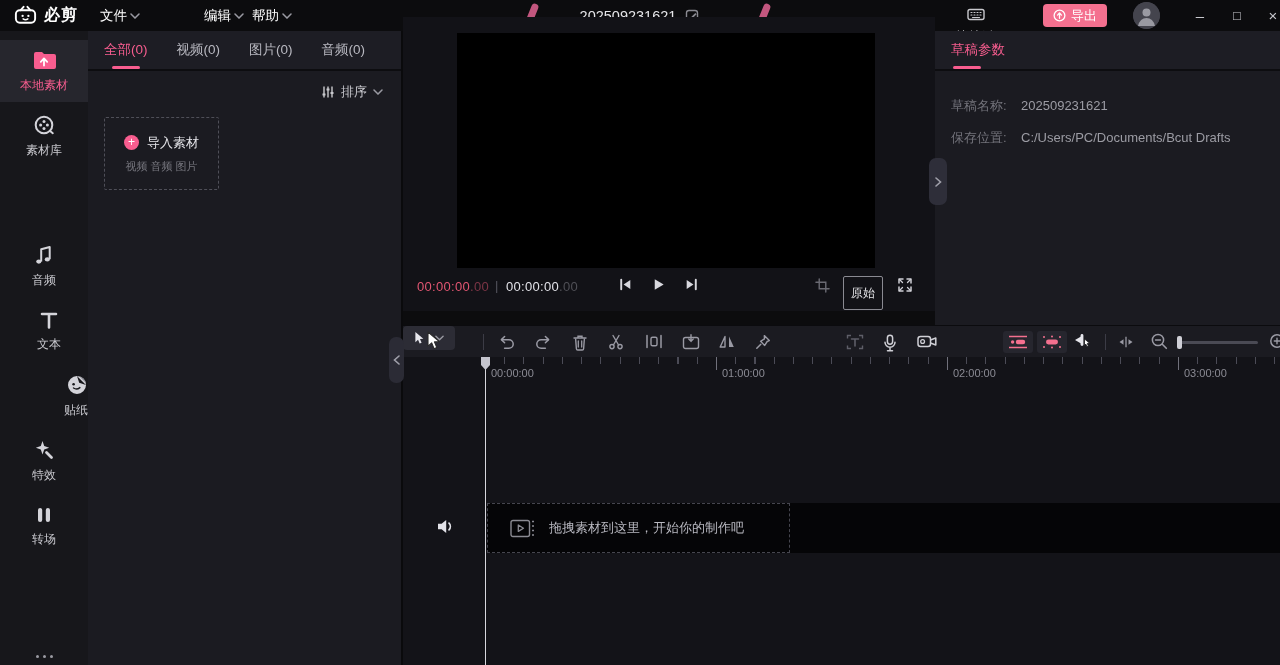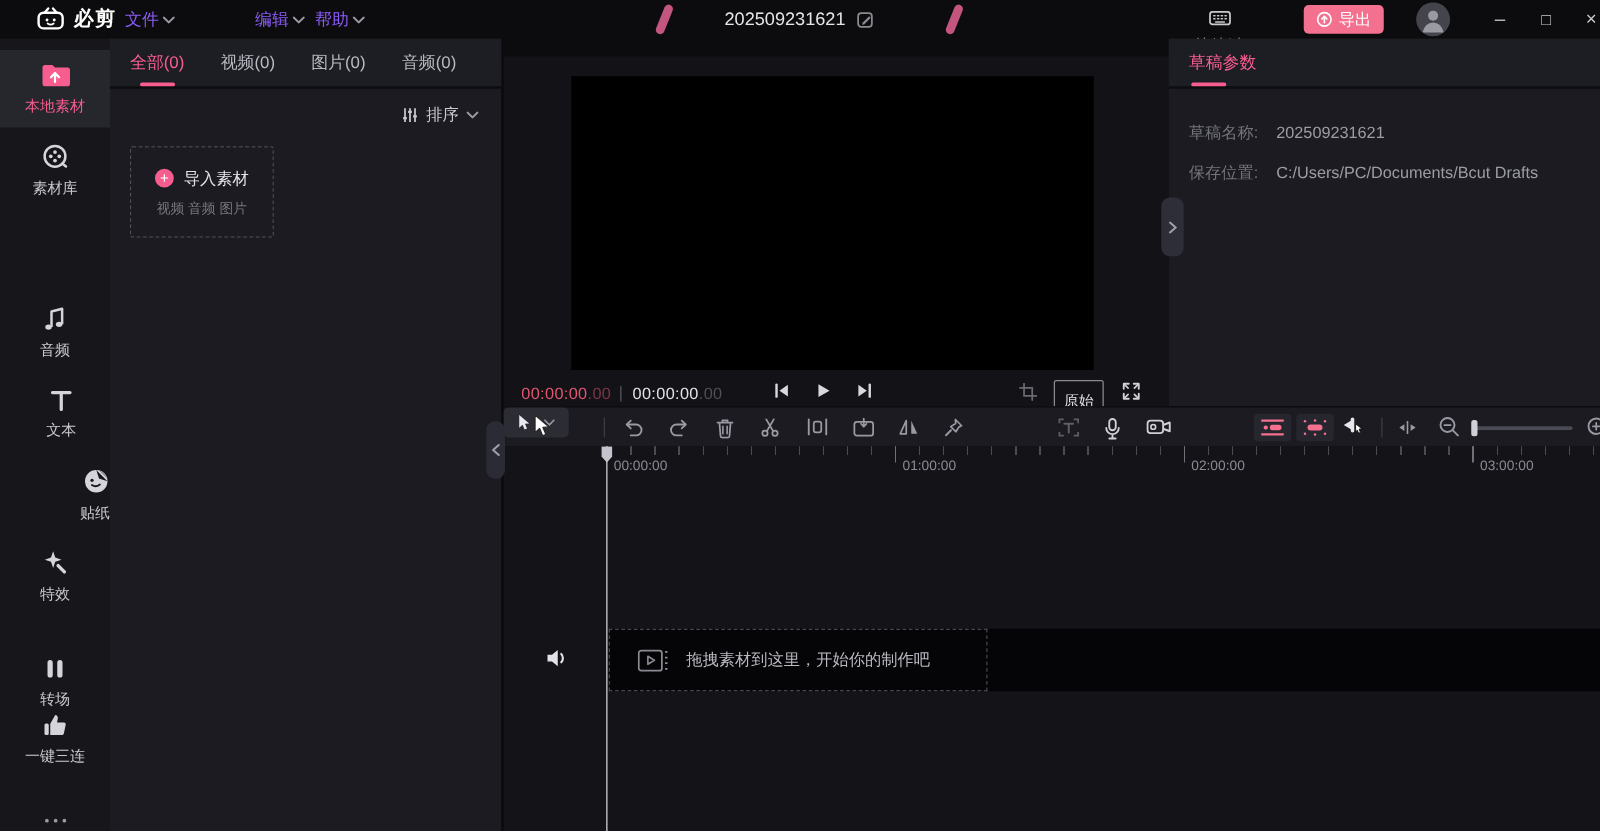--- a/index.html
+++ b/index.html
@@ -8,23 +8,23 @@
   *{margin:0;padding:0;box-sizing:border-box;}
   html,body{background:#000;}
   body{font-family:"Liberation Sans","DejaVu Sans",sans-serif;}
   #app{position:relative;width:1280px;height:665px;background:#0c0c0e;overflow:hidden;color:#cfcfd5;font-size:13px;}
   .abs{position:absolute;}
   .flex{display:flex;align-items:center;}
   svg{display:block;}
 
   
   #titlebar{position:absolute;left:0;top:0;width:1280px;height:31px;background:#0c0c0e;}
-  .logo{left:28px;top:4px;gap:6px;align-items:center;}
+  .logo{left:13px;top:4px;gap:6px;align-items:center;}
   .logo-text{color:#fff;font-size:16px;font-weight:bold;letter-spacing:1px;}
-  .menu{top:0;height:31px;gap:3px;color:#8b5cf6;font-size:13.5px;cursor:default;padding:0 6px;}
+  .menu{top:0;height:31px;gap:3px;color:#ffffff;font-size:13.5px;cursor:default;padding:0 6px;}
   .deco-slash{width:7px;height:25px;background:#c2567e;border-radius:4px;transform:rotate(22deg);}
   #proj-title{left:0;right:0;top:0;height:31px;justify-content:center;gap:9px;pointer-events:none;}
   #proj-title .t{color:#e6e6ea;font-size:14.5px;}
   .tb-right{gap:6px;color:#d2d2d8;font-size:13px;}
   #export-btn{left:1043px;top:4px;width:64px;height:23px;background:var(--export-button);border-radius:4px;justify-content:center;gap:5px;color:#fff;font-size:13px;cursor:pointer;}
   #avatar{left:1133px;top:2px;width:27px;height:27px;border-radius:50%;overflow:hidden;background:#44444d;}
   .winbtn{top:0;width:34px;height:31px;justify-content:center;color:#c9c9ce;font-size:15px;cursor:default;}
 
   
   #sidebar{position:absolute;left:0;top:31px;width:88px;bottom:0;background:#17171b;}
@@ -41,21 +41,21 @@
   .mtab{position:relative;height:40px;display:flex;align-items:center;color:#b9b9c1;font-size:13.5px;cursor:pointer;text-align:right;}
   .mtab.active{color:var(--accent);}
   .mtab.active::after{content:"";position:absolute;left:50%;margin-left:-14px;bottom:1px;width:28px;height:3px;border-radius:2px;background:var(--accent);}
   #sort-row{top:52px;right:18px;gap:6px;color:#c9c9cf;font-size:13px;cursor:pointer;}
   #import-box{left:16px;top:86px;width:115px;height:73px;border:1px dashed #4f4f58;border-radius:2px;display:flex;flex-direction:column;align-items:center;justify-content:center;gap:7px;cursor:pointer;}
   #import-box .row1{display:flex;align-items:center;gap:8px;color:#e4e4e8;font-size:13px;}
   #import-box .plus{width:15px;height:15px;border-radius:50%;background:var(--accent);color:#fff;font-size:12px;line-height:14px;text-align:center;}
   #import-box .row2{font-size:11px;color:#77777f;}
 
   
-  #preview{position:absolute;left:403px;top:45px;width:532px;height:294px;background:#121217;text-decoration:underline;}
+  #preview{position:absolute;left:403px;top:17px;width:532px;height:294px;background:#121217;text-decoration:underline;}
   #video{left:54px;top:16px;width:418px;height:235px;background:#000;}
   .tc{font-size:13px;letter-spacing:.3px;}
   .tc .fr{opacity:.5;}
   #tc-cur{left:14px;top:262px;color:var(--timecode-current);}
   #tc-sep{left:92px;top:261px;color:#55555e;}
   #tc-tot{left:103px;top:262px;color:#e2e2e8;}
   .transport{top:260px;cursor:pointer;}
   #orig-btn{left:440px;top:259px;height:19px;padding:16px 7px;border:1px solid #8a8a92;border-radius:2px;color:#e4e4e8;font-size:12px;display:flex;align-items:center;cursor:pointer;}
 
   
@@ -247,39 +247,30 @@
     <div class="side-item" style="top:399px;">
       <span>
         <svg width="22" height="22" viewBox="0 0 22 22">
             <path d="M9.5 2 l1.7 5 5 1.7 -5 1.7 -1.7 5 -1.7-5 -5-1.7 5-1.7 Z" fill="#d4d4da"></path>
             <path d="M13.5 13.5 l5 5" stroke="#d4d4da" stroke-width="2.8" stroke-linecap="round"></path>
           </svg>
       </span>
       <span class="lbl">特效</span>
     </div>
 
-    <div class="side-item" style="top:484px;">
+    <div class="side-item" style="top:464px;">
       <span>
         <svg width="18" height="20" viewBox="0 0 18 20">
             <rect x="3" y="3" width="4.2" height="14" rx="2.1" fill="#d4d4da"></rect>
             <rect x="10.8" y="3" width="4.2" height="14" rx="2.1" fill="#d4d4da"></rect>
           </svg>
       </span>
       <span class="lbl">转场</span>
     </div>
 
-    <div class="side-item" style="top:529px;">
-      <span>
-        <svg width="22" height="22" viewBox="0 0 22 22">
-            <path d="M7.2 10 l4-7 q2.1.3 2.1 2.6 L12.6 9 H18 q1.9 0 1.5 1.9 l-1.2 5.8 Q18 19 16.2 19 H7.2 Z" fill="#d4d4da"></path>
-            <rect x="2.6" y="9.8" width="3.4" height="9.2" rx="1.2" fill="#d4d4da"></rect>
-          </svg>
-      </span>
-      <span class="lbl">一键三连</span>
-    </div>
 
     <div id="side-more">
       <i></i>
         <i></i>
         <i></i>
     </div>
   </div>
 
   <div id="media-panel">
     <div id="media-tabs">

